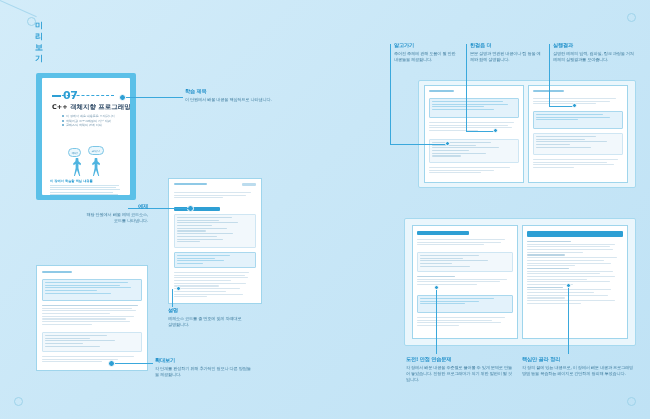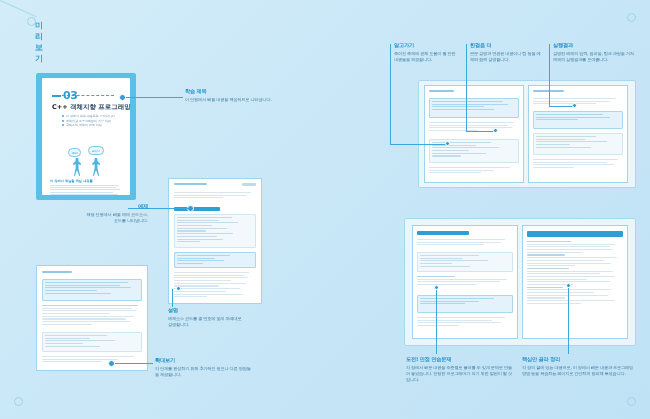--- a/index.html
+++ b/index.html
@@ -164,21 +164,21 @@
     <span>미</span>
     <span>리</span>
     <span>보</span>
     <span>기</span>
   </div>
 
   <div class="sheet-frame" id="cover-frame"></div>
   <div class="sheet" id="cover-page">
     <div class="cover-rule"></div>
     <div class="cover-dash"></div>
-    <div class="cover-num">03</div>
+    <div class="cover-num">07</div>
     <div class="cover-title">
       <span class="cpp">C++</span>
       <span>객체지향 프로그래밍 기초</span>
     </div>
     <div class="cover-sub">
       <div>이 장에서 배울 내용들을 소개합니다</div>
       <div>객체지향 프로그래밍의 기본 개념</div>
       <div>클래스와 객체의 관계 이해</div>
     </div>
     <div class="cover-figures">

